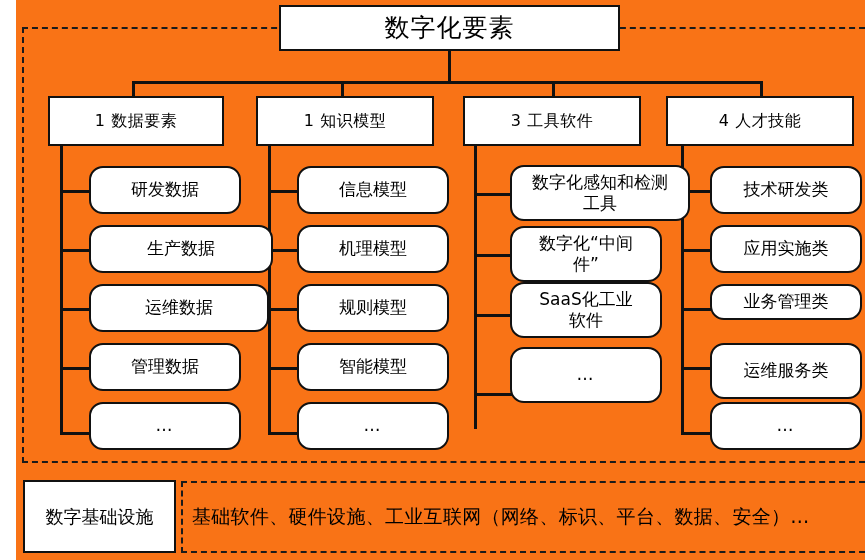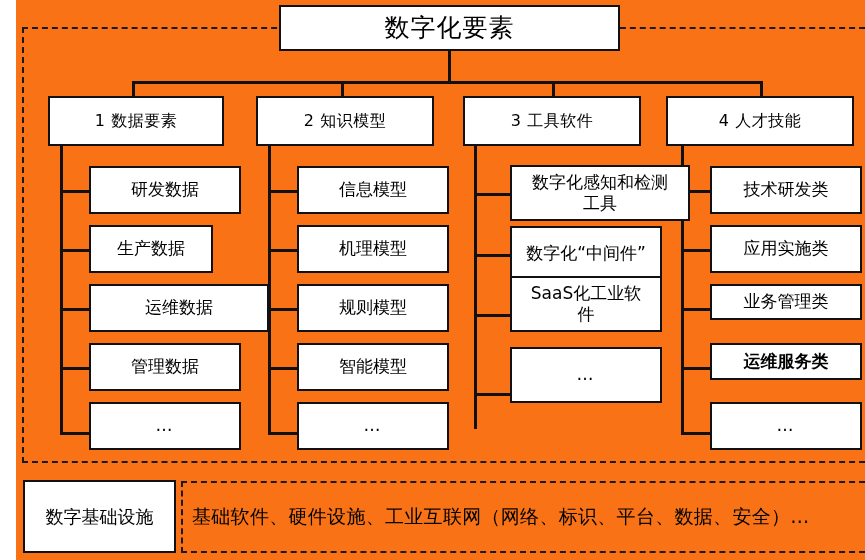--- a/index.html
+++ b/index.html
@@ -49,21 +49,22 @@
     font-size: 25px;
     letter-spacing: 1px;
   }
   .cat-node {
     top: 96px; height: 50px;
     font-size: 16px;
     letter-spacing: 0.5px;
   }
   .leaf-node {
     font-size: 17px;
-    padding: 0 12px;
+    padding: 0 20px;
+    border-radius: 14px;
   }
   .leaf-node.multiline { line-height: 1.25; }
   .ellipsis { font-size: 17px; letter-spacing: 2px; }
 
   
   .ln {
     position: absolute;
     background: #111111;
     z-index: 2;
   }
@@ -134,44 +135,44 @@
   <div class="ln ln-v" style="left:665px; top:144px; height:290px;"></div>
   <div class="ln ln-h" style="left:665px; top:190px; width:30px;"></div>
   <div class="ln ln-h" style="left:665px; top:249px; width:30px;"></div>
   <div class="ln ln-h" style="left:665px; top:308px; width:30px;"></div>
   <div class="ln ln-h" style="left:665px; top:367px; width:30px;"></div>
   <div class="ln ln-h" style="left:665px; top:432px; width:30px;"></div>
 
   <div class="node" id="root-node">数字化要素</div>
 
   <div class="node cat-node" style="left:32px; width:176px;">1 数据要素</div>
-  <div class="node cat-node" style="left:240px; width:178px;">2 知识模型</div>
+  <div class="node cat-node" style="left:240px; width:178px;">1 知识模型</div>
   <div class="node cat-node" style="left:447px; width:178px;">3 工具软件</div>
   <div class="node cat-node" style="left:650px; width:188px;">4 人才技能</div>
 
   <div class="node thin leaf-node" style="left:73px; top:166px; width:152px; height:48px;">研发数据</div>
-  <div class="node thin leaf-node" style="left:73px; top:225px; width:124px; height:48px;">生产数据</div>
+  <div class="node thin leaf-node" style="left:73px; top:225px; width:184px; height:48px;">生产数据</div>
   <div class="node thin leaf-node" style="left:73px; top:284px; width:180px; height:48px;">运维数据</div>
   <div class="node thin leaf-node" style="left:73px; top:343px; width:152px; height:48px;font-family:Liberation Serif, serif;">管理数据</div>
   <div class="node thin leaf-node ellipsis" style="left:73px; top:402px; width:152px; height:48px;">…</div>
 
   <div class="node thin leaf-node" style="left:281px; top:166px; width:152px; height:48px;">信息模型</div>
   <div class="node thin leaf-node" style="left:281px; top:225px; width:152px; height:48px;">机理模型</div>
   <div class="node thin leaf-node" style="left:281px; top:284px; width:152px; height:48px;">规则模型</div>
   <div class="node thin leaf-node" style="left:281px; top:343px; width:152px; height:48px;">智能模型</div>
   <div class="node thin leaf-node ellipsis" style="left:281px; top:402px; width:152px; height:48px;">…</div>
 
   <div class="node thin leaf-node multiline" style="left:494px; top:165px; width:180px; height:56px;">数字化感知和检测工具</div>
   <div class="node thin leaf-node multiline" style="left:494px; top:226px; width:152px; height:56px;">数字化“中间件”</div>
-  <div class="node thin leaf-node multiline" style="left:494px; top:276px; width:152px; height:56px;">SaaS化工业软件</div>
+  <div class="node thin leaf-node multiline" style="left:494px; top:282px; width:152px; height:56px;">SaaS化工业软件</div>
   <div class="node thin leaf-node ellipsis" style="left:494px; top:347px; width:152px; height:56px;">…</div>
 
   <div class="node thin leaf-node" style="left:694px; top:166px; width:152px; height:48px;">技术研发类</div>
   <div class="node thin leaf-node" style="left:694px; top:225px; width:152px; height:48px;">应用实施类</div>
   <div class="node thin leaf-node" style="left:694px; top:284px; width:152px; height:36px;">业务管理类</div>
-  <div class="node thin leaf-node" style="left:694px; top:343px; width:152px; height:37px;font-weight:bold;">运维服务类</div>
+  <div class="node thin leaf-node" style="left:694px; top:343px; width:152px; height:56px;">运维服务类</div>
   <div class="node thin leaf-node ellipsis" style="left:694px; top:402px; width:152px; height:48px;">…</div>
 
   <div class="dashed-region" id="infra-text-region"></div>
   <div id="infra-desc">基础软件、硬件设施、工业互联网（网络、标识、平台、数据、安全）…</div>
   <div id="infra-label-box">数字基础设施</div>
 
 </div>
 
 </body></html>

